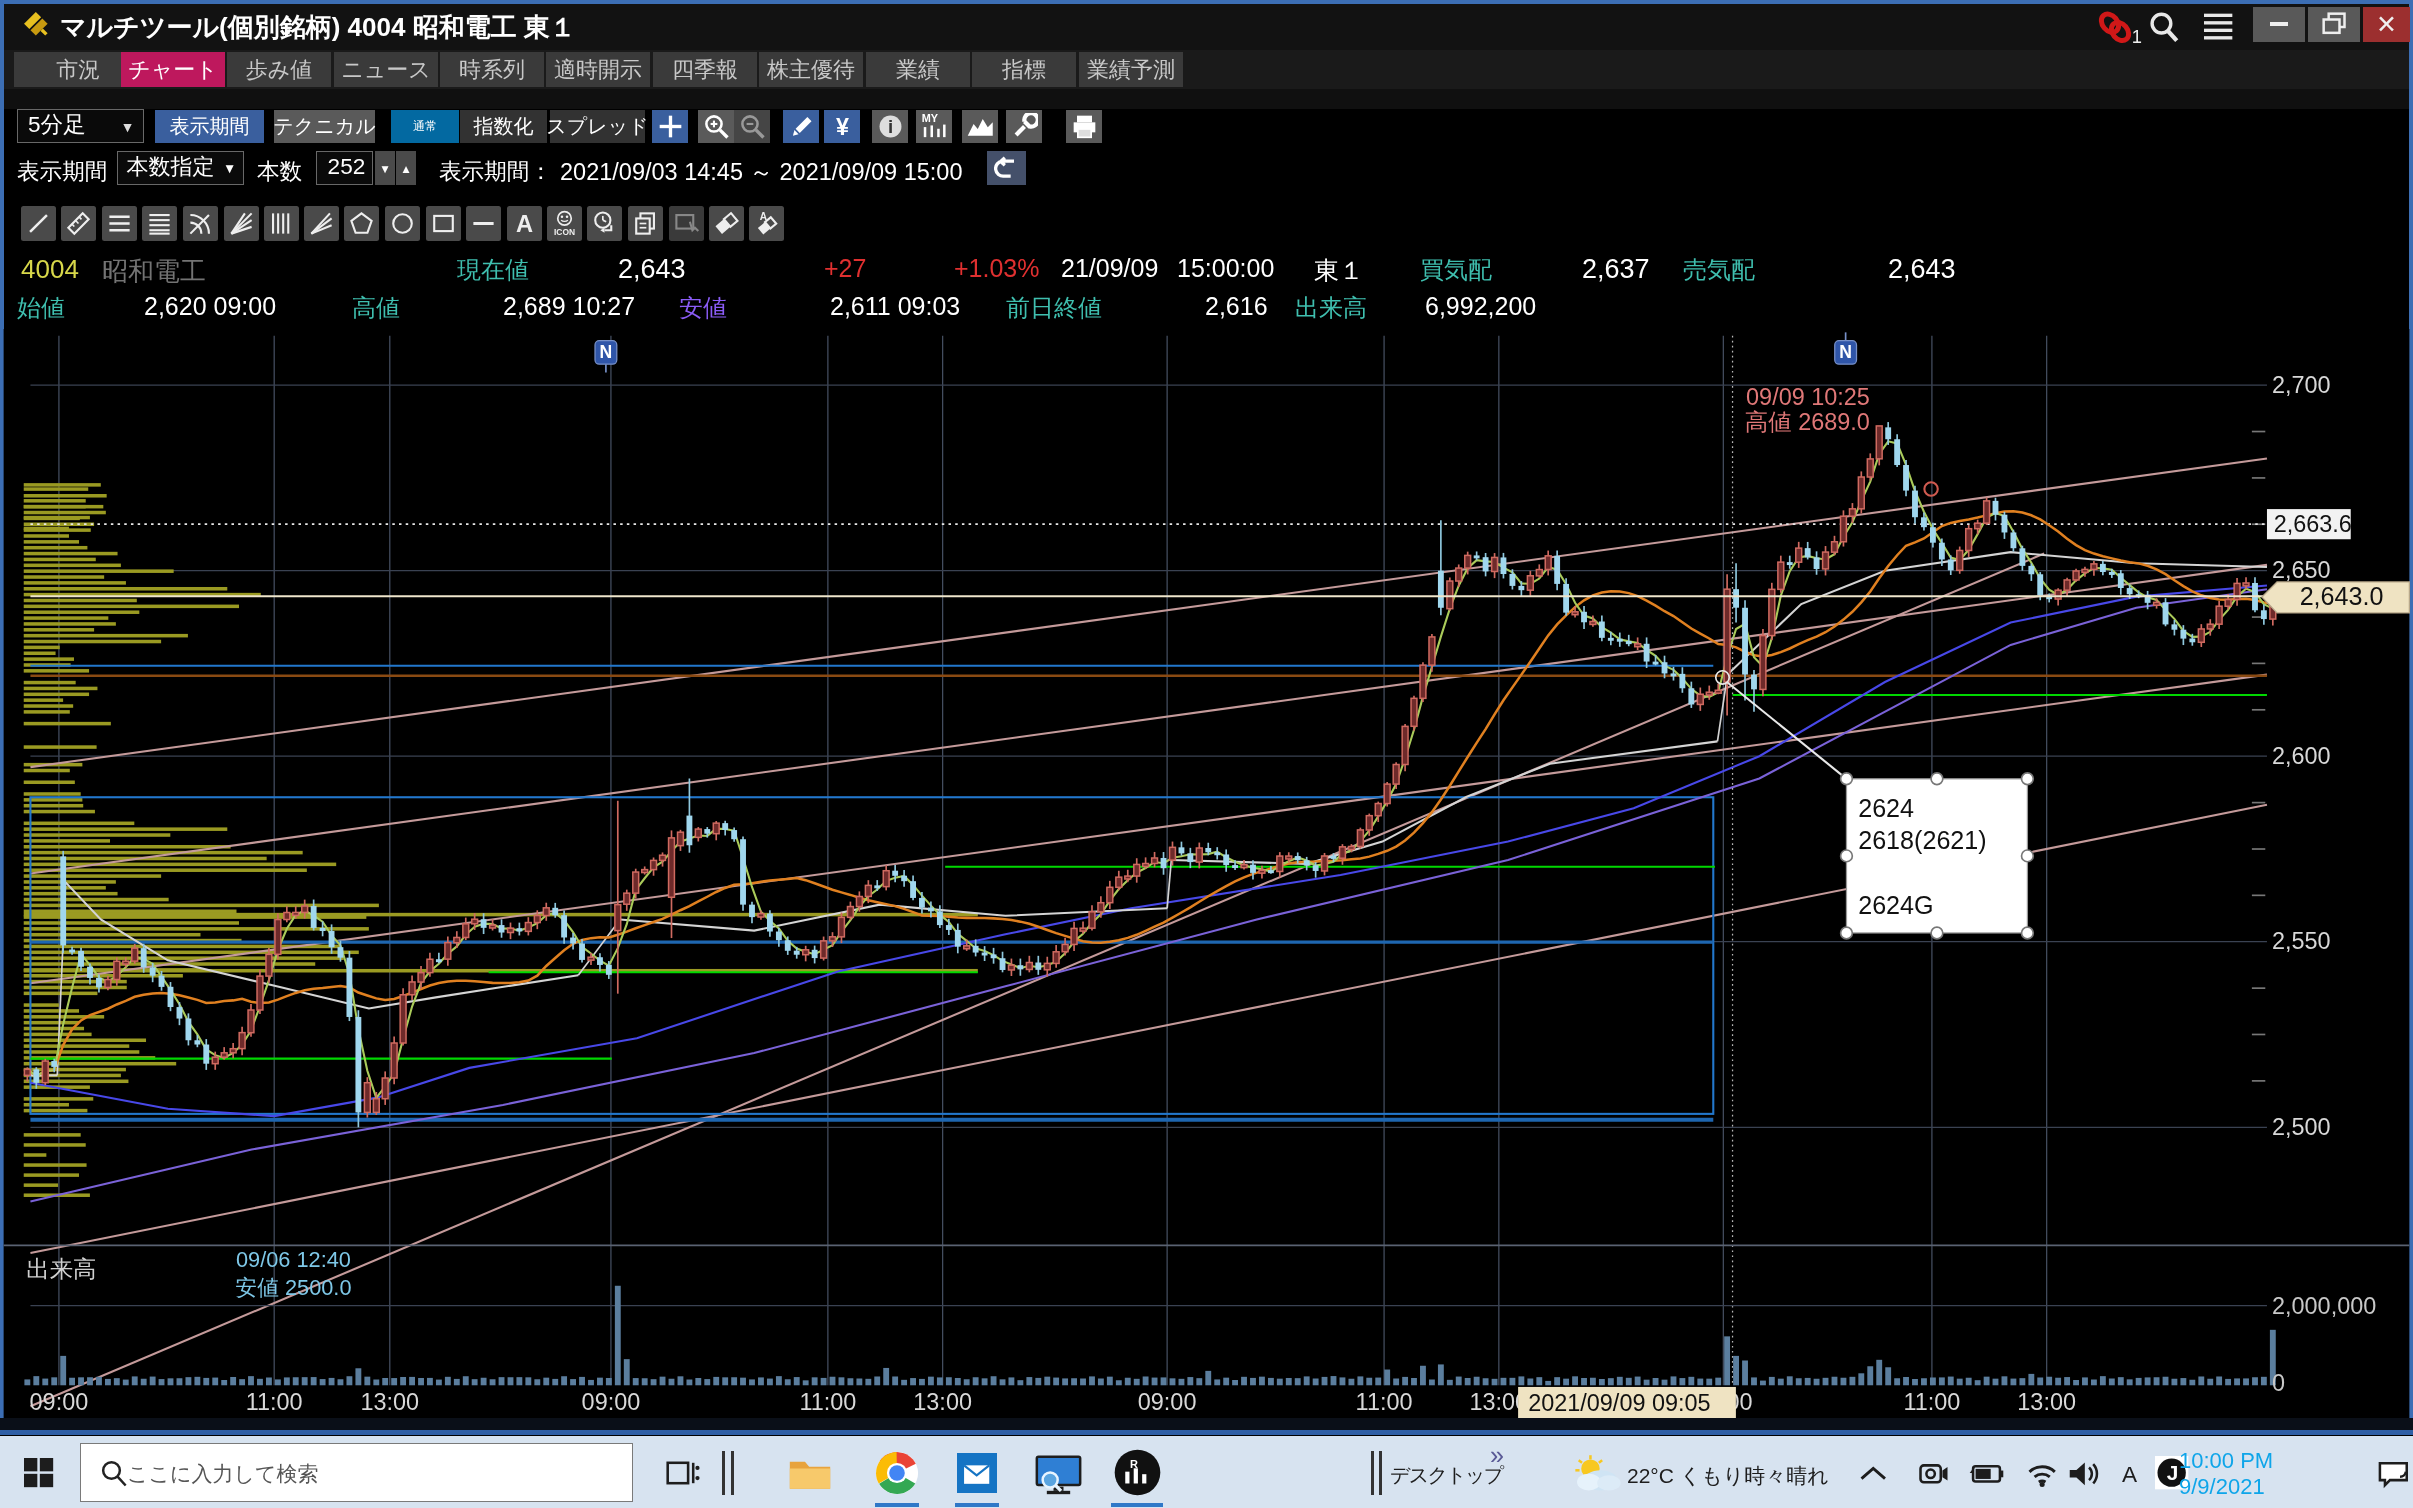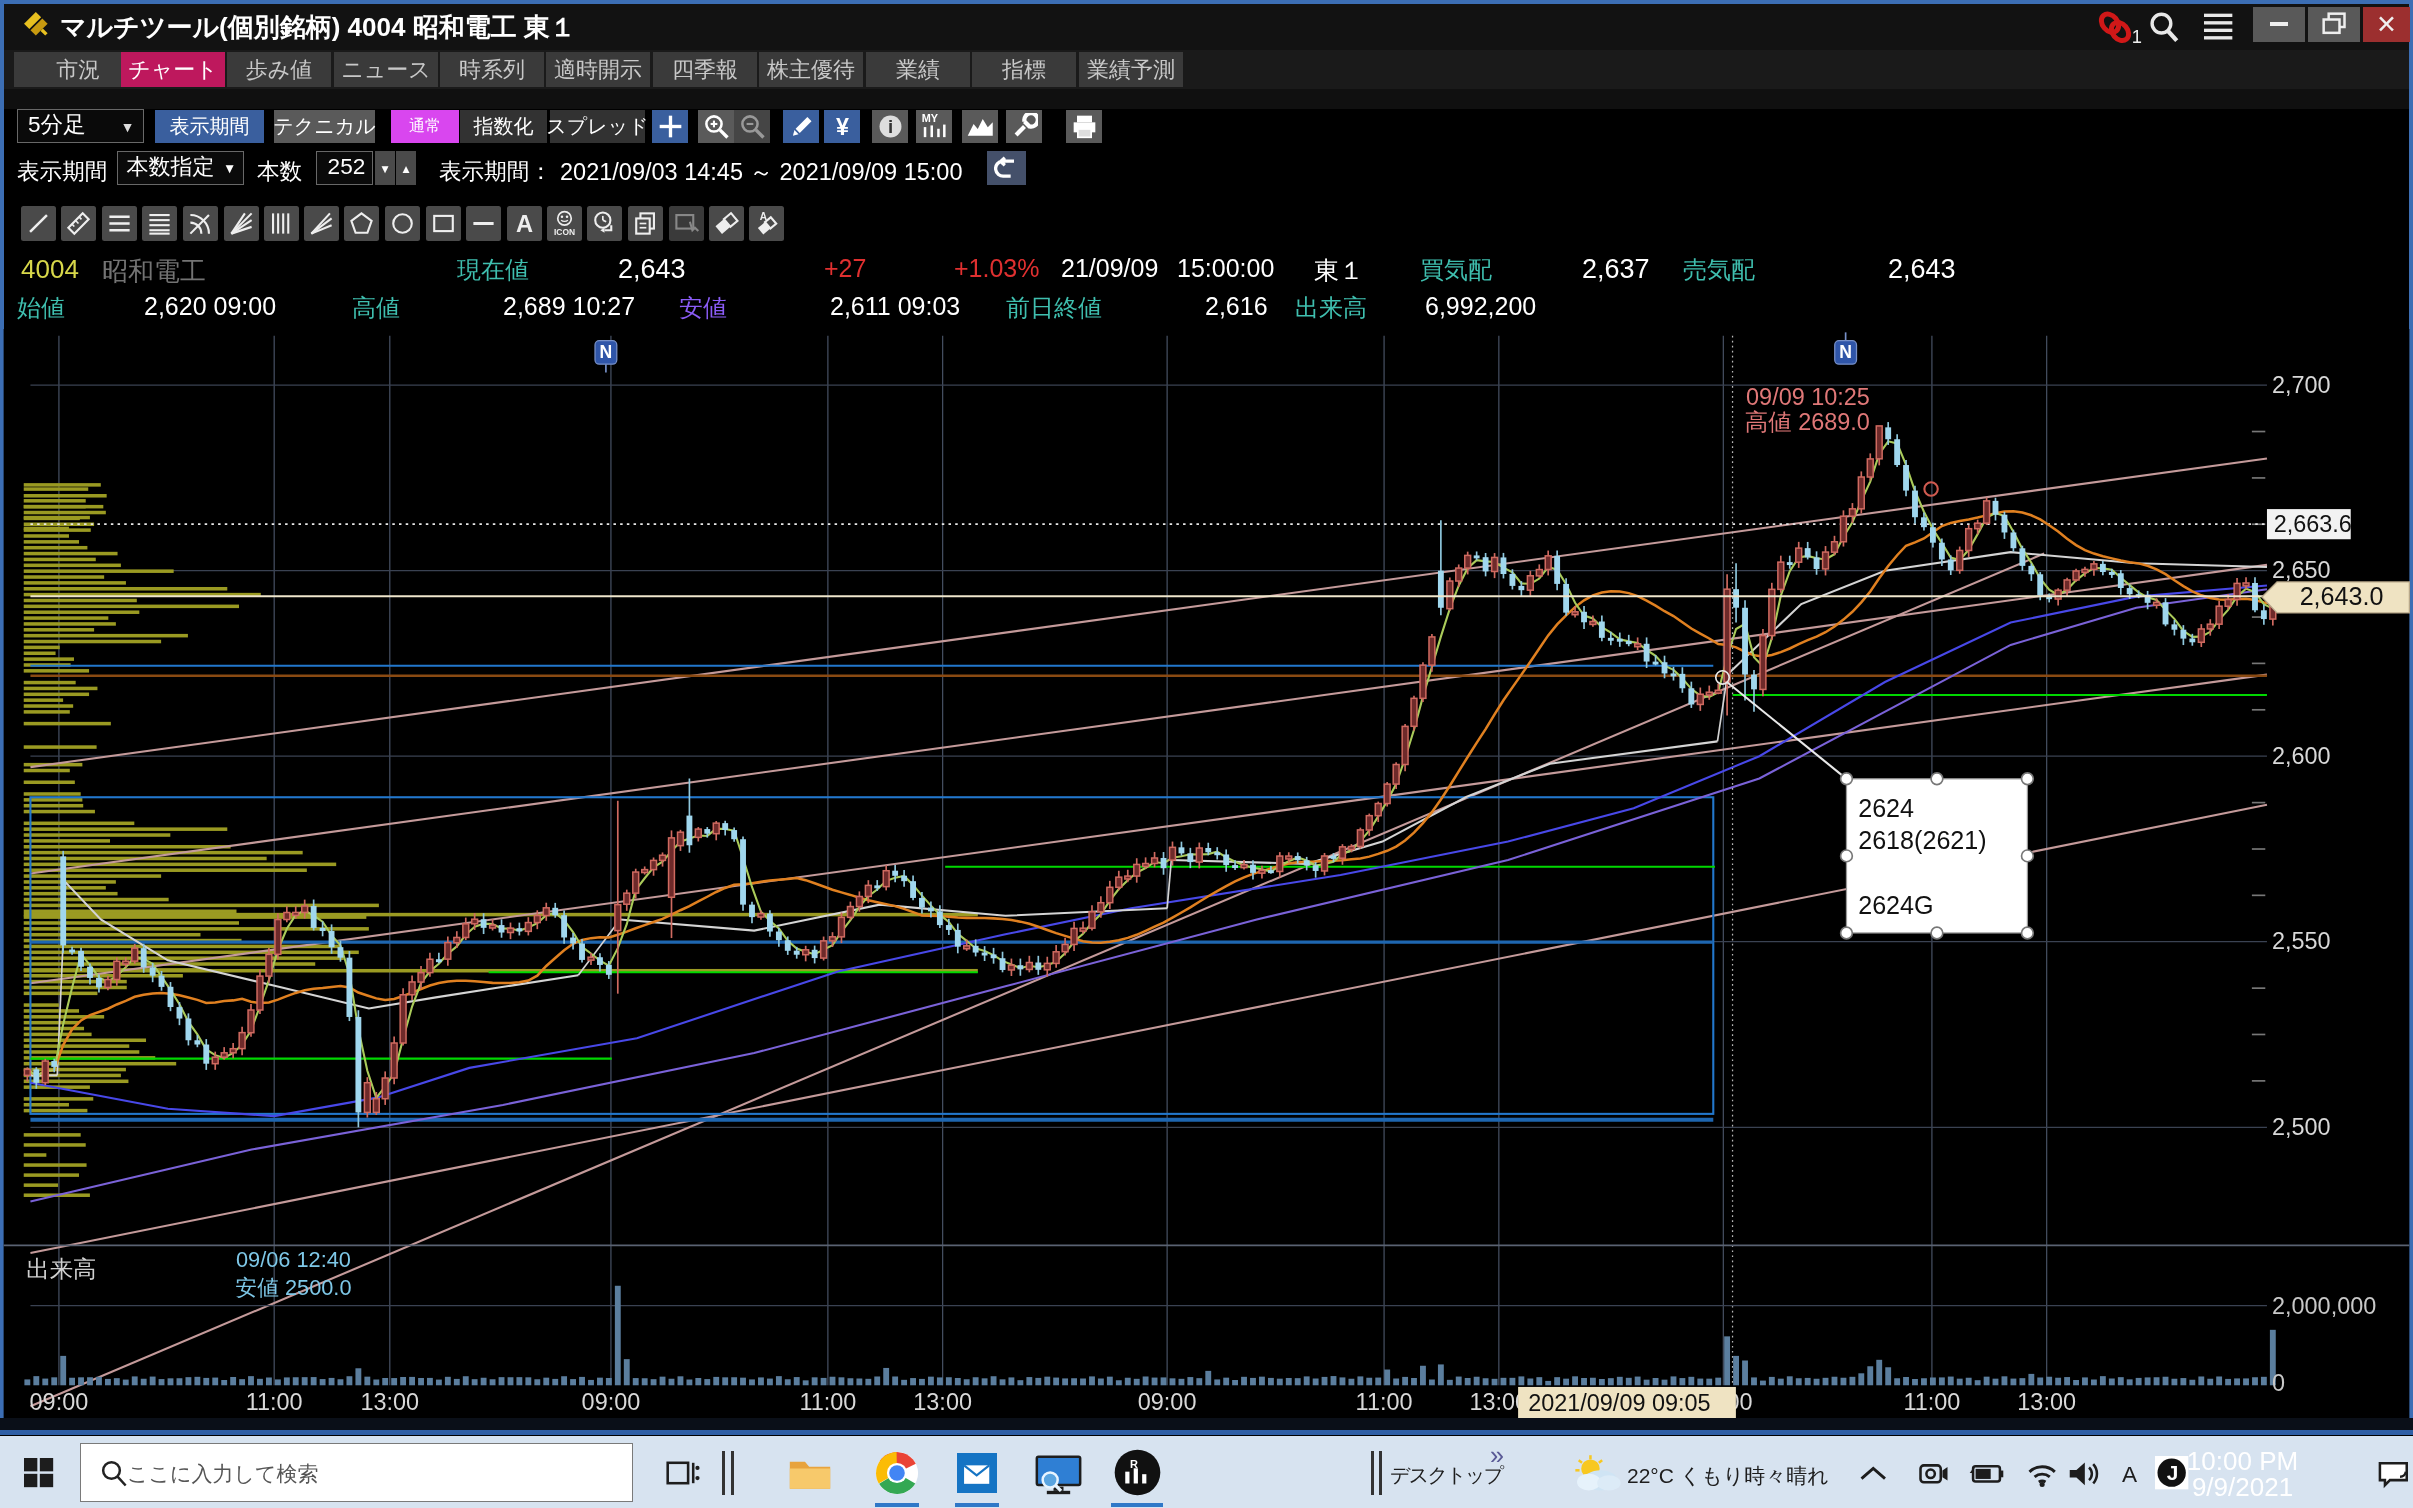--- a/index.html
+++ b/index.html
@@ -51,21 +51,21 @@
 <div class="btn" style="left:546px;top:52px;width:104px;height:35px;background:#3a3a3a;color:#c8c8c8;font-size:22px">適時開示</div>
 <div class="btn" style="left:653px;top:52px;width:104px;height:35px;background:#3a3a3a;color:#c8c8c8;font-size:22px">四季報</div>
 <div class="btn" style="left:759px;top:52px;width:104px;height:35px;background:#3a3a3a;color:#c8c8c8;font-size:22px">株主優待</div>
 <div class="btn" style="left:866px;top:52px;width:104px;height:35px;background:#3a3a3a;color:#c8c8c8;font-size:22px">業績</div>
 <div class="btn" style="left:972px;top:52px;width:104px;height:35px;background:#3a3a3a;color:#c8c8c8;font-size:22px">指標</div>
 <div class="btn" style="left:1079px;top:52px;width:104px;height:35px;background:#3a3a3a;color:#c8c8c8;font-size:22px">業績予測</div>
 <div class="a" style="left:4.2px;top:89px;width:2405px;height:20px;background:#101010"></div>
 <div class="a" style="left:17px;top:109px;width:127px;height:34px;background:#0a0a0a;border:1.7px solid #686868;color:#fff;font-size:22.6px;line-height:30px;padding-left:10px">5分足<span style="position:absolute;right:8.4px;top:1.7px;font-size:14.2px;color:#ddd">▼</span></div>
 <div class="btn" style="left:155px;top:110px;width:109px;height:33px;background:#3a5f9e;font-size:20px;white-space:nowrap">表示期間</div>
 <div class="btn" style="left:274px;top:110px;width:101px;height:33px;background:#5a5a5a;font-size:20px;white-space:nowrap">テクニカル</div>
-<div class="btn" style="left:391px;top:110px;width:68px;height:33px;background:#d946ef;font-size:16px;white-space:nowrap">通常</div>
+<div class="btn" style="left:391px;top:110px;width:68px;height:33px;background:#0369a1;font-size:12px;white-space:nowrap">通常</div>
 <div class="btn" style="left:460px;top:110px;width:87px;height:33px;background:#323232;font-size:20px;white-space:nowrap">指数化</div>
 <div class="btn" style="left:550px;top:110px;width:95px;height:33px;background:#323232;font-size:20px;white-space:nowrap">スプレッド</div>
 <div class="btn" style="left:652px;top:110px;width:36px;height:33px;background:#3a5f9e">
     <svg width="25" height="25" viewBox="0 0 30 30">
       <line x1="15" y1="2" x2="15" y2="28" stroke="#fff" stroke-width="4"></line>
       <line x1="2" y1="15" x2="28" y2="15" stroke="#fff" stroke-width="4"></line>
     </svg>
   </div>
 <div class="btn" style="left:698px;top:110px;width:36px;height:33px;background:#5a5a5a">
     <svg width="27" height="27" viewBox="0 0 32 32">
@@ -1374,17 +1374,17 @@
       <path d="M25 9 a10 10 0 0 1 0 15"></path>
       <path d="M30 5 a17 17 0 0 1 0 23"></path>
     </g>
   </svg>
 <div class="a" style="left:2122px;top:1462px;font-size:22.6px;color:#1d1d1d">A</div>
 <svg class="a" style="left:2155px;top:1456px" width="35" height="35" viewBox="0 0 42 42">
     <rect x="0" y="0" width="40" height="40" fill="#fff"></rect>
     <circle cx="20" cy="20" r="17" fill="#111"></circle>
     <text x="21" y="29" font-size="25" font-weight="bold" fill="#fff" text-anchor="middle">J</text>
   </svg>
-<div class="a" style="left:2179px;top:1448px;width:127px;height:54px;font-size:26px;color:#ffffff;text-align:center;line-height:26px">10:00 PM<br>9/9/2021</div>
+<div class="a" style="left:2179px;top:1448px;width:127px;height:54px;font-size:22px;color:#0ea5e9;text-align:left;line-height:26px">10:00 PM<br>9/9/2021</div>
 <svg class="a" style="left:2378px;top:1460px" width="34" height="28.5" viewBox="0 0 40 34">
     <path d="M2 4 L34 4 L34 24 L14 24 L8 30 L8 24 L2 24 Z" fill="#fff" stroke="#1d1d1d" stroke-width="3"></path>
     <path d="M26 20 a7 7 0 0 0 7 -6" fill="none" stroke="#1d1d1d" stroke-width="3"></path>
   </svg>
 
 </body></html>

